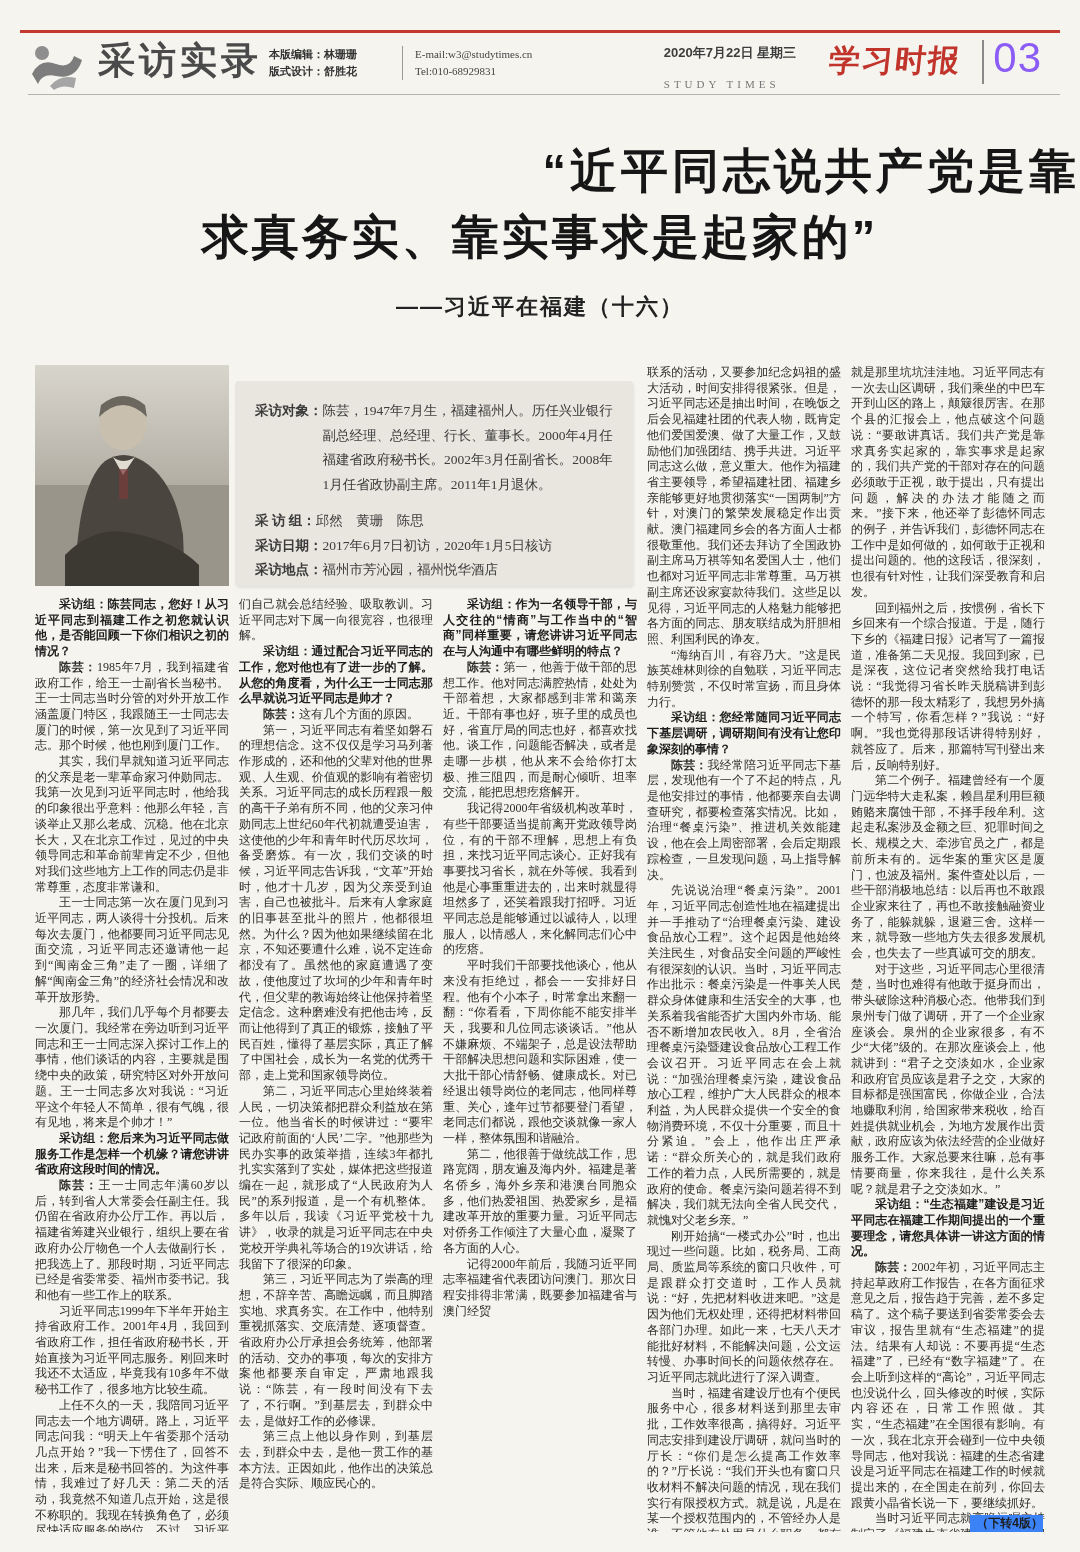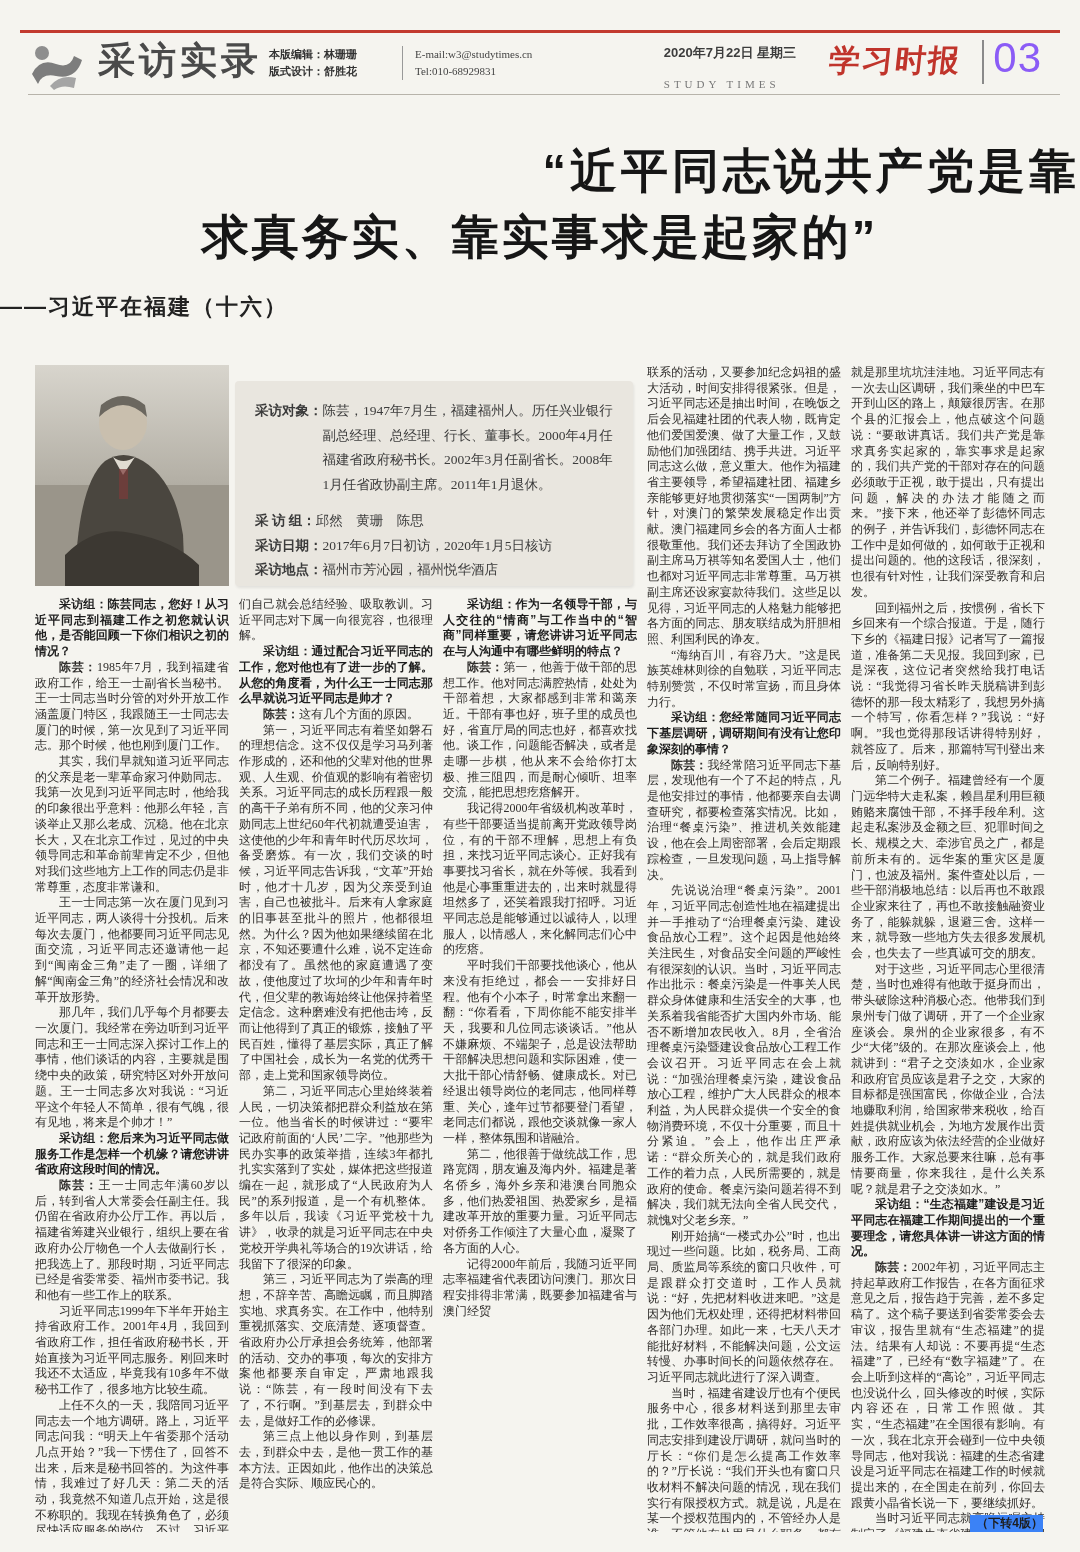--- a/index.html
+++ b/index.html
@@ -25,21 +25,21 @@
        transform:skewX(-6deg);letter-spacing:2px;}
   .pagebar{position:absolute;right:72px;top:2px;width:2px;height:44px;background:#8a8a8a;}
   .pagenum{position:absolute;right:14px;top:-4px;font-size:42px;color:#8b5cf6;
        font-family:"Liberation Sans",sans-serif;letter-spacing:1px;}
 
   
   .headline{position:absolute;top:138px;left:0;width:100%;text-align:center;
        font-family:"Liberation Sans",sans-serif;font-weight:900;color:#161616;}
   .headline .l1{font-size:47px;letter-spacing:4px;line-height:66px;text-align:right;}
   .headline .l2{font-size:47px;letter-spacing:3px;line-height:66px;}
-  .sub-headline{position:absolute;top:292px;left:0;width:100%;text-align:left;
+  .sub-headline{position:absolute;top:292px;left:0;width:100%;text-align:center;
        font-family:"Liberation Sans",sans-serif;font-weight:700;font-size:22px;
        letter-spacing:2px;color:#222;}
 
   
   .content{position:absolute;left:35px;top:365px;width:1010px;height:1167px;}
   .cols{position:absolute;inset:0;display:flex;gap:10px;}
   .col{width:194px;height:100%;overflow:hidden;box-sizing:border-box;
        font-size:12px;line-height:15.7px;text-align:justify;text-justify:inter-ideograph;}
   .col.c1{padding-top:232px;}
   .col.c2,.col.c3{padding-top:232px;}

